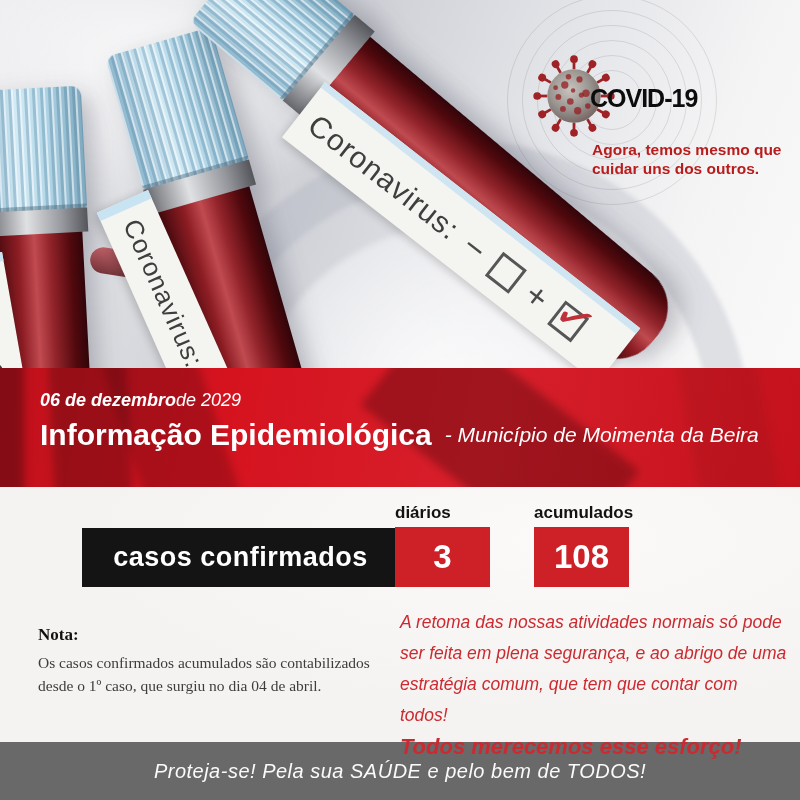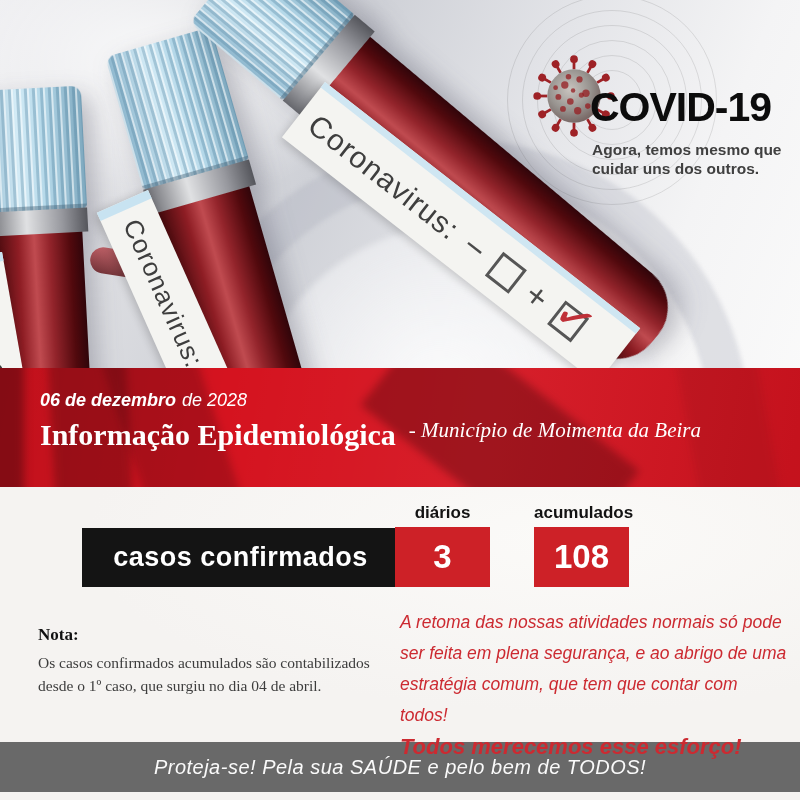--- a/index.html
+++ b/index.html
@@ -51,58 +51,58 @@
   .label-c{left:325px;top:82px;width:400px;height:70px;transform:rotate(38deg);
     border-top:7px solid #cfe6f2;font-size:30px;padding:0 14px;gap:14px;letter-spacing:1px;}
   .checkbox{display:inline-block;width:30px;height:30px;border:3px solid #565656;flex:0 0 auto;position:relative;}
   .sign{font-size:34px;color:#4a4a4a;}
   .check-mark{position:absolute;left:-4px;top:-22px;font-size:46px;font-weight:bold;color:#bf3038;transform:rotate(6deg);}
 
   
   .contour{position:absolute;border-radius:50%;border:1px solid rgba(90,90,90,.16);}
   .covid-block{position:absolute;left:520px;top:40px;width:270px;}
   .virus-icon{position:absolute;left:8px;top:10px;width:92px;height:92px;}
-  .covid-title{position:absolute;left:70px;top:44px;font-size:41px;font-weight:bold;color:#0c0c0c;letter-spacing:-1px;}
-  .covid-tagline{position:absolute;left:72px;top:100px;font-size:15.5px;font-weight:bold;color:#404040;line-height:19px;}
+  .covid-title{position:absolute;left:70px;top:44px;font-size:25px;font-weight:bold;color:#0c0c0c;letter-spacing:-1px;}
+  .covid-tagline{position:absolute;left:72px;top:100px;font-size:15.5px;font-weight:bold;color:#b91c1c;line-height:19px;}
 
   
   .banner{position:absolute;left:0;bottom:0;width:800px;height:119px;overflow:hidden;z-index:5;
     background:linear-gradient(100deg,rgba(0,0,0,.10),rgba(0,0,0,0) 28%,rgba(255,255,255,.05) 60%,rgba(0,0,0,.08)),var(--banner-red);}
   .streak{position:absolute;top:-30px;height:200px;filter:blur(4px);}
   .streak-1{left:52px;width:78px;background:rgba(88,10,14,.42);transform:rotate(-3deg);}
   .streak-2{left:128px;width:92px;background:rgba(80,8,12,.30);transform:rotate(-18deg);}
   .streak-3{left:440px;width:120px;top:-60px;height:260px;background:rgba(70,6,10,.38);transform:rotate(-52deg);}
   .streak-4{left:-18px;width:42px;background:rgba(60,6,10,.45);}
   .streak-5{left:690px;width:80px;background:rgba(130,16,22,.18);transform:rotate(-10deg);}
   .banner-inner{position:relative;z-index:2;padding:22px 0 0 40px;color:#fff;}
-  .banner-date{font-style:italic;font-size:18px;display:flex;gap:6px;}
+  .banner-date{font-style:italic;font-size:18px;display:flex;}
   .banner-date .b{font-weight:bold;}
-  .banner-title-row{display:flex;align-items:flex-start;margin-top:7px;font-family:Liberation Serif, serif;}
+  .banner-title-row{display:flex;align-items:center;margin-top:7px;}
   .banner-title{font-size:30px;font-weight:bold;letter-spacing:0;}
   .banner-subtitle{font-size:21px;font-style:italic;margin-left:13px;}
 
   
   .content{position:relative;width:800px;height:255px;
     background:radial-gradient(ellipse at 70% 20%,#fbfaf8 0%,var(--paper) 60%);}
   .black-box{position:absolute;left:38px;top:41px;width:317px;height:59px;background:var(--black-box);
     display:flex;align-items:center;justify-content:center;color:#fff;font-weight:bold;font-size:27px;letter-spacing:.5px;margin-left:44px;}
-  .stat-col{position:absolute;top:16px;width:95px;text-align:center;}
+  .stat-col{position:absolute;top:16px;width:95px;}
   .stat-col-1{left:395px;} .stat-col-2{left:534px;}
   .stat-label{font-size:17px;font-weight:bold;color:#131313;height:24px;}
   .stat-box{width:95px;height:60px;background:var(--stat-red);display:flex;align-items:center;justify-content:center;
     color:#fff;font-weight:bold;font-size:33px;}
   .note{position:absolute;left:38px;top:138px;width:352px;font-family:Liberation Serif, serif;}
   .note-title{font-size:17px;font-weight:bold;color:#111;margin-bottom:6px;}
   .note-body{font-size:15.5px;line-height:23px;color:#3d3d3d;}
   .message{position:absolute;left:400px;top:120px;width:390px;color:var(--message-red);
     font-style:italic;font-size:17.5px;line-height:31px;}
   .message .emphasis{font-weight:bold;font-size:22px;}
 
   
-  .footer{width:800px;height:50px;background:var(--footer-gray);display:flex;align-items:center;justify-content:center;}
+  .footer{width:800px;height:59px;background:var(--footer-gray);display:flex;align-items:center;justify-content:center;}
   .footer-text{color:#fafafa;font-style:italic;font-size:20px;letter-spacing:.5px;}
 </style>
 </head>
 <body>
 
 <div class="poster">
 
   <div class="hero">
     <div class="photo-bg"></div>
     <div class="top-glow"></div>
@@ -233,21 +233,21 @@
 
     <div class="banner">
       <div class="streak streak-1"></div>
       <div class="streak streak-2"></div>
       <div class="streak streak-3"></div>
       <div class="streak streak-4"></div>
       <div class="streak streak-5"></div>
       <div class="banner-inner">
         <div class="banner-date">
           <span class="b">06 de dezembro</span>
-          <span>de 2028</span>
+          <span>de 2029</span>
         </div>
         <div class="banner-title-row">
           <span class="banner-title">Informação Epidemiológica</span>
           <span class="banner-subtitle">- Município de Moimenta da Beira</span>
         </div>
       </div>
     </div>
   </div>
 
   <div class="content">

